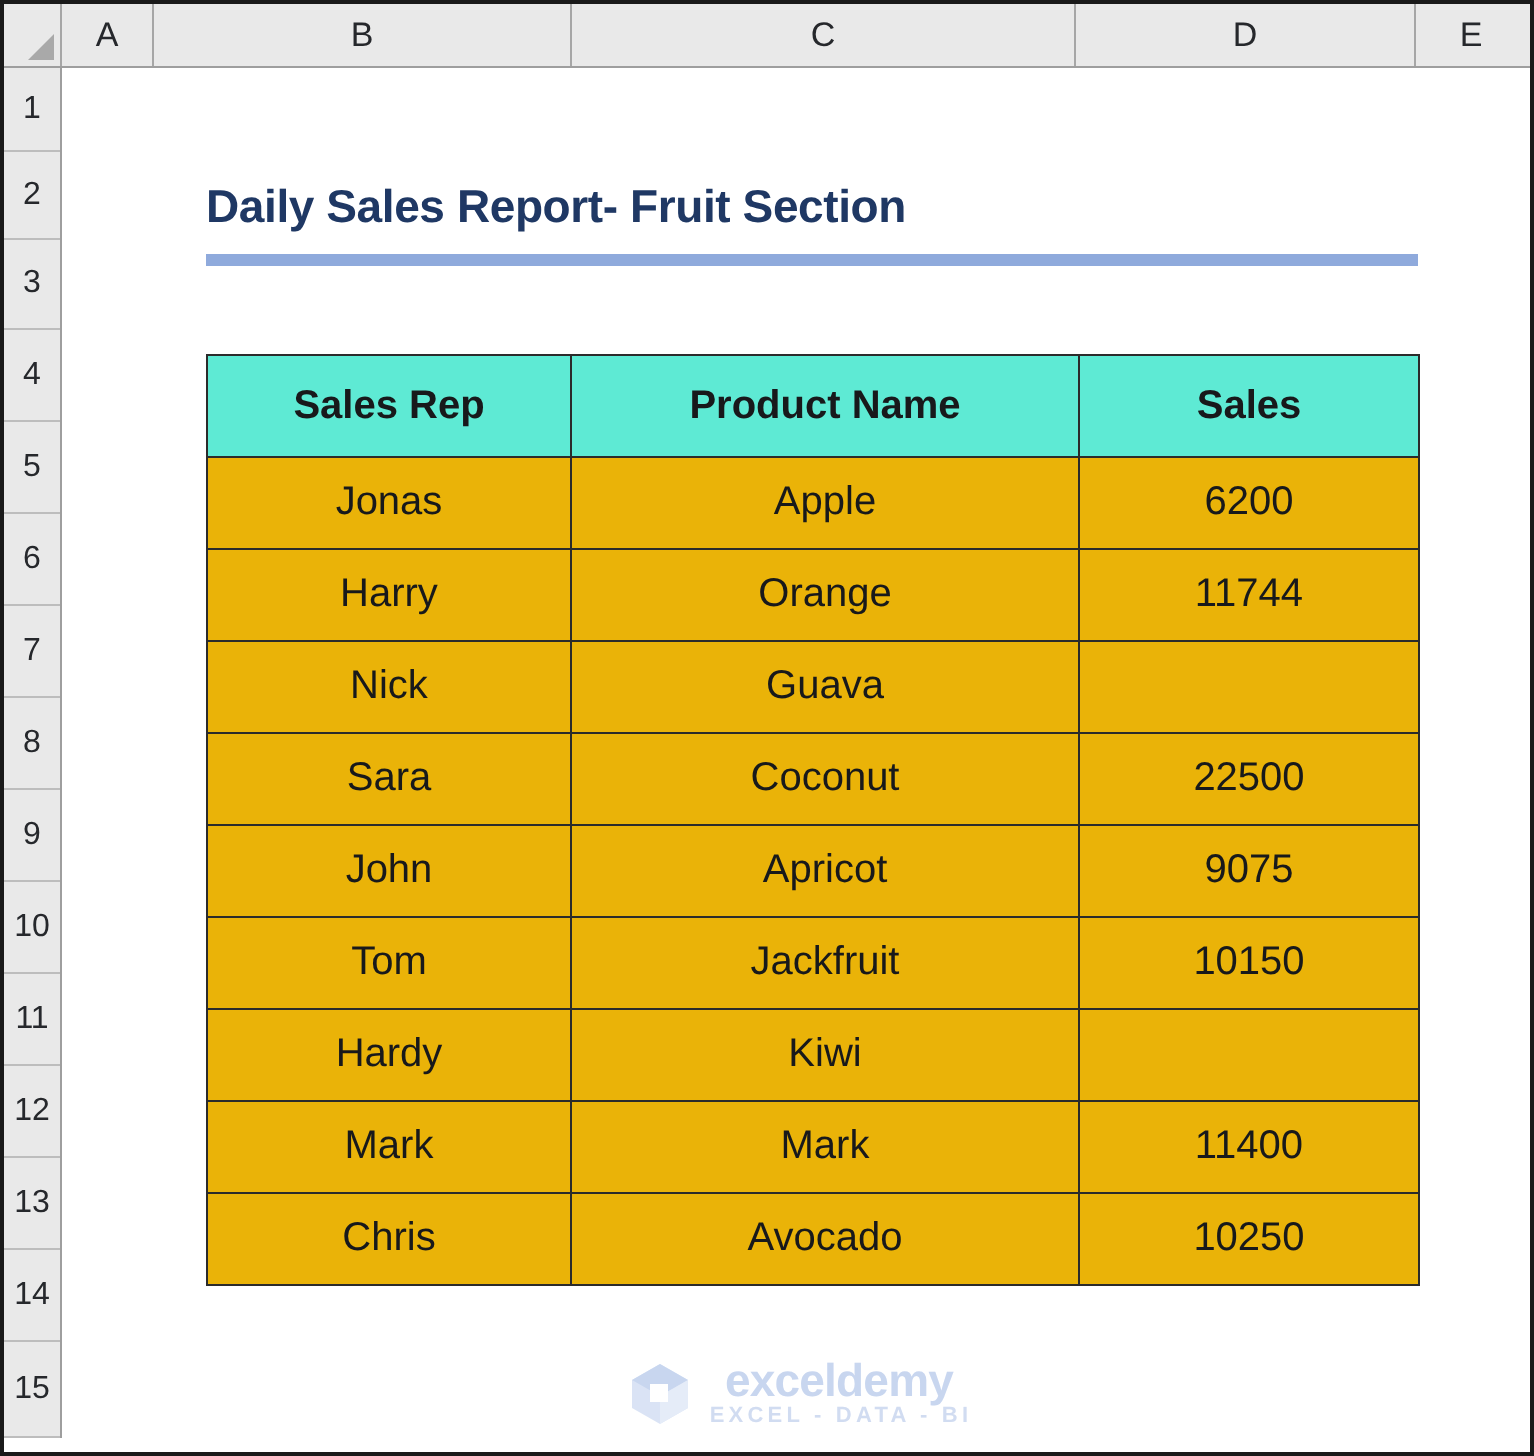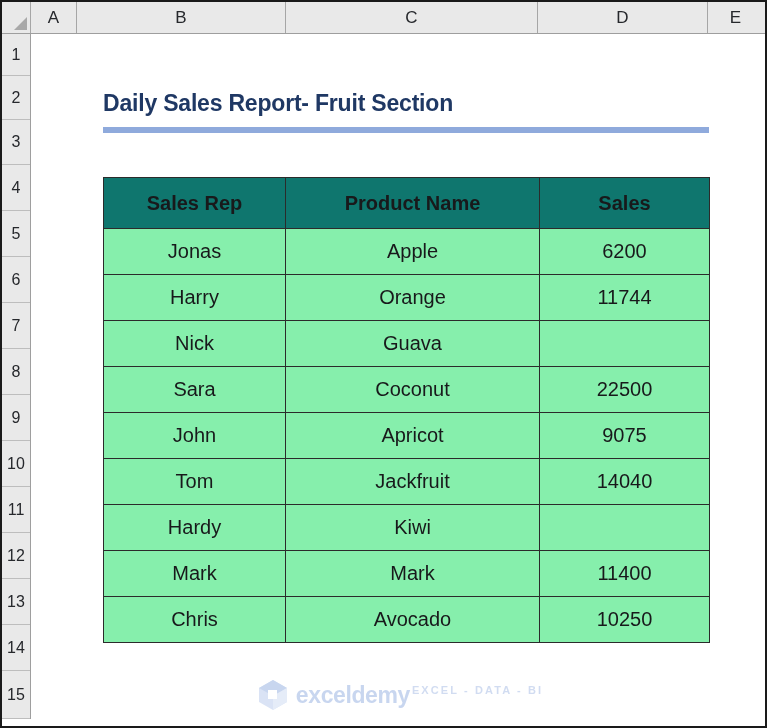--- a/index.html
+++ b/index.html
@@ -129,45 +129,45 @@
     height: 46px;
     text-align: center;
     vertical-align: middle;
     font-size: 20px;
     color: #18191b;
     padding: 0 4px;
     overflow: hidden;
     white-space: nowrap;
   }
   #sales-table th {
-    background: #0f766e;
+    background: #5eead4;
     font-weight: bold;
     font-size: 20px;
     height: 51px;
   }
-  #sales-table td { background: #86efac; font-weight: normal; }
+  #sales-table td { background: #eab308; font-weight: normal; }
   .col-rep  { width: 182px; }
   .col-prod { width: 254px; }
   .col-sale { width: 170px; }
 
   
   #watermark {
     position: absolute;
     left: 0;
     top: 645px;
     width: 737px;
     display: flex;
     align-items: center;
     justify-content: center;
     gap: 8px;
     opacity: 0.9;
     user-select: none;
   }
   #wm-logo { width: 30px; height: 32px; flex: none; }
-  #wm-text { display: flex; line-height: 1; }
+  #wm-text { display: flex; flex-direction: column; line-height: 1; align-items: center; }
   #wm-name {
     font-size: 23px;
     font-weight: bold;
     color: #c3d2ee;
     letter-spacing: -0.4px;
   }
   #wm-tag {
     font-size: 11px;
     font-weight: bold;
     color: #cdd9f0;
@@ -250,21 +250,21 @@
           <td>22500</td>
         </tr>
         <tr>
           <td>John</td>
           <td>Apricot</td>
           <td>9075</td>
         </tr>
         <tr>
           <td>Tom</td>
           <td>Jackfruit</td>
-          <td>14040</td>
+          <td>10150</td>
         </tr>
         <tr>
           <td>Hardy</td>
           <td>Kiwi</td>
           <td></td>
         </tr>
         <tr>
           <td>Mark</td>
           <td>Mark</td>
           <td>11400</td>

